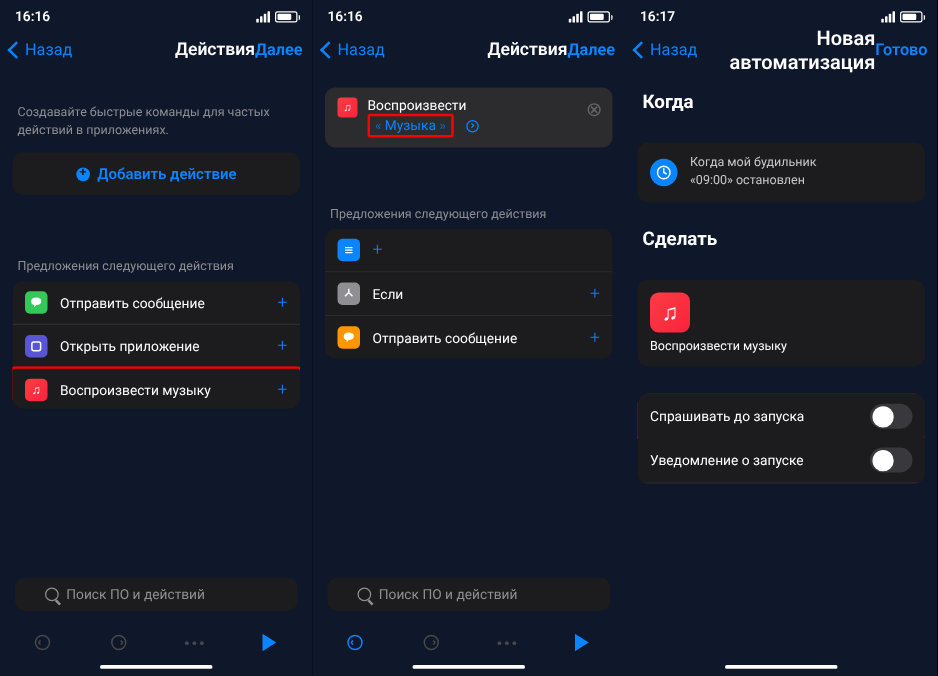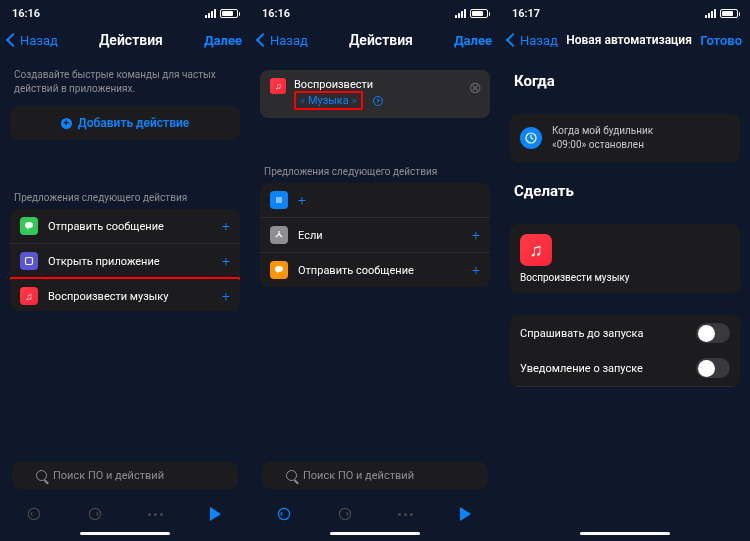--- a/index.html
+++ b/index.html
@@ -3,24 +3,24 @@
 <meta charset="utf-8">
 <style>
   * { margin: 0; padding: 0; box-sizing: border-box; font-family: -apple-system, BlinkMacSystemFont, "Segoe UI", Roboto, Helvetica, Arial, sans-serif; }
   body { background: #000; color: #fff; width: 750px; height: 541px; overflow: hidden; display: flex; }
   .screen { width: 250px; height: 541px; display: flex; flex-direction: column; background: #0f172a; position: relative; }
   .status-bar { display: flex; justify-content: space-between; align-items: center; padding: 6px 12px 2px 12px; font-size: 11px; font-weight: 600; color: #fff; height: 22px; }
   .status-right { display: flex; align-items: center; gap: 4px; }
   .nav-bar { display: flex; justify-content: space-between; align-items: center; padding: 6px 8px 10px 8px; height: 40px; }
   .nav-back { display: flex; align-items: center; color: #0a84ff; font-size: 13px; }
   .chevron-left { width: 10px; height: 10px; border-left: 2px solid #0a84ff; border-bottom: 2px solid #0a84ff; transform: rotate(45deg); margin-right: 2px; }
-  .nav-title { color: #fff; font-size: 14px; font-weight: 600; text-align: center; flex: 1; }
+  .nav-title { color: #fff; font-size: 14px; font-weight: 600; text-align: right; flex: 1; }
   .nav-right { color: #0a84ff; font-size: 13px; font-weight: bold; }
   .content { flex: 1; padding: 0 10px; display: flex; flex-direction: column; overflow: hidden; }
-  .intro-text { color: #8e8e93; font-size: 10px; line-height: 1.4; padding: 6px 4px 10px 4px; }
+  .intro-text { color: #8e8e93; font-size: 10px; line-height: 1.4; padding: 6px 4px 10px 4px; margin-top: 16px; }
   .add-action-btn { background: #1c1c1e; color: #0a84ff; font-size: 12px; font-weight: 600; padding: 10px; border-radius: 8px; text-align: center; display: flex; align-items: center; justify-content: center; gap: 6px; margin-bottom: 22px; }
   .plus-circle { width: 11px; height: 11px; border-radius: 50%; background: #0a84ff; display: inline-flex; align-items: center; justify-content: center; color: #1c1c1e; font-size: 10px; font-weight: 700; line-height: 1; }
   .section-label { color: #8e8e93; font-size: 10px; padding: 6px 4px 6px 4px; margin-top: 24px; }
   .list-group { border-radius: 8px; overflow: hidden; }
   .list-row { background: #1c1c1e; display: flex; align-items: center; padding: 8px 10px; border-bottom: 0.5px solid #2c2c2e; }
   .list-row:last-child { border-bottom: none; }
   .app-icon { width: 18px; height: 18px; border-radius: 4px; margin-right: 10px; flex-shrink: 0; display: flex; align-items: center; justify-content: center; }
   .row-label { flex: 1; color: #fff; font-size: 11px; }
   .row-plus { color: #0a84ff; font-size: 14px; font-weight: 300; }
   .highlight-box { border: 2px solid #f00; border-radius: 4px; margin: -2px; }
@@ -278,21 +278,21 @@
       <div class="battery">
           <div class="battery-fill"></div>
         </div>
     </div>
   </div>
   <div class="nav-bar">
     <div class="nav-back">
       <span class="chevron-left"></span>
       <span>Назад</span>
     </div>
-    <div class="nav-title" style="font-size:12px;">Новая автоматизация</div>
+    <div class="nav-title" style="font-size:16px;">Новая автоматизация</div>
     <div class="nav-right" style="font-weight:600;">Готово</div>
   </div>
   <div class="content">
     <div class="sec-header">Когда</div>
     <div class="when-card">
       <div class="clock-icon">
         <svg width="12" height="12" viewBox="0 0 12 12">
             <circle cx="6" cy="6" r="5" fill="none" stroke="#fff" stroke-width="1.2"></circle>
             <path d="M6 3v3l2 1" stroke="#fff" stroke-width="1.2" fill="none" stroke-linecap="round"></path>
           </svg>

